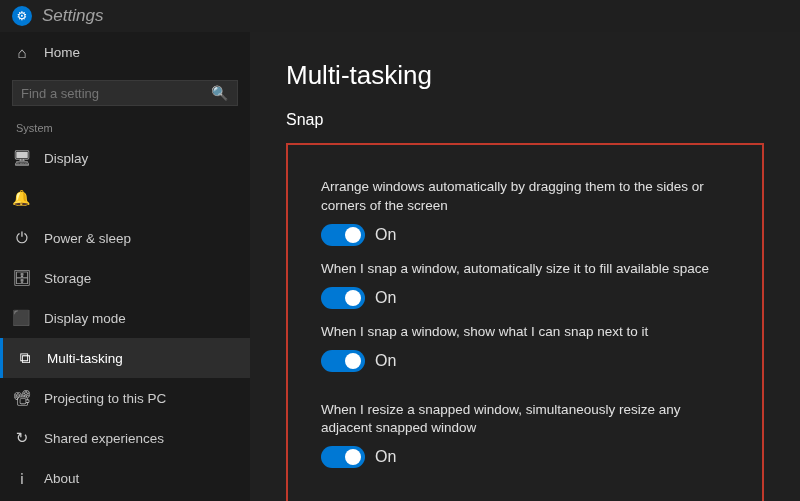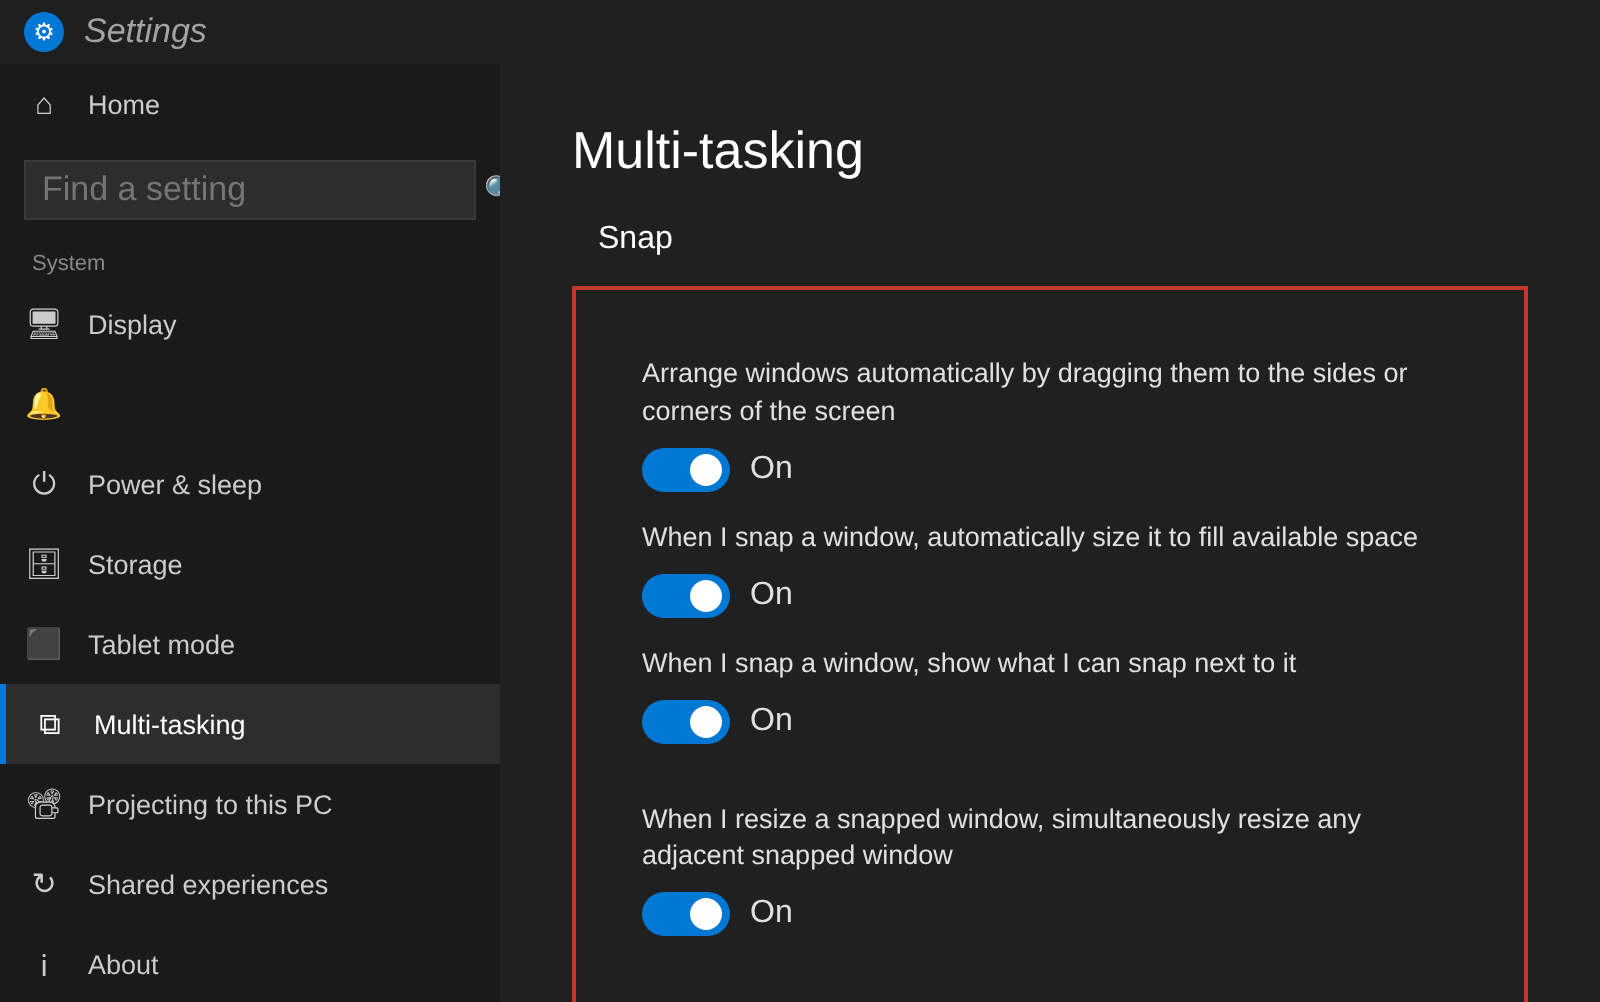--- a/index.html
+++ b/index.html
@@ -67,21 +67,21 @@
       background: #2d2d2d;
       border: 1px solid #3a3a3a;
       padding: 4px 8px;
     }
     .search-input {
       background: transparent;
       border: none;
       outline: none;
       color: #fdba74;
       flex: 1;
-      font-size: 17px;
+      font-size: 13px;
     }
     .search-icon-btn {
       color: #aaa;
       font-size: 14px;
       cursor: pointer;
     }
 
     
     .sidebar-section-label {
       padding: 8px 12px 4px 16px;
@@ -148,21 +148,20 @@
       font-weight: 300;
       color: #fff;
       margin-bottom: 20px;
     }
 
     .section-title {
       font-size: 16px;
       font-weight: 400;
       color: #fff;
       margin-bottom: 14px;
-      margin-left: 13px;
     }
 
     
     .snap-box {
       border: 2px solid #c0392b;
       padding: 33px;
       margin-bottom: 24px;
     }
 
     .snap-row {
@@ -247,21 +246,21 @@
         <div class="nav-item">
     <div class="nav-icon">⏻</div>
     <span>Power &amp; sleep</span>
   </div>
         <div class="nav-item">
     <div class="nav-icon">🗄</div>
     <span>Storage</span>
   </div>
         <div class="nav-item">
     <div class="nav-icon">⬛</div>
-    <span>Tablet mode</span>
+    <span>Display mode</span>
   </div>
         <div class="nav-item active">
     <div class="nav-icon">⧉</div>
     <span>Multi-tasking</span>
   </div>
         <div class="nav-item">
     <div class="nav-icon">📽</div>
     <span>Projecting to this PC</span>
   </div>
         <div class="nav-item">

